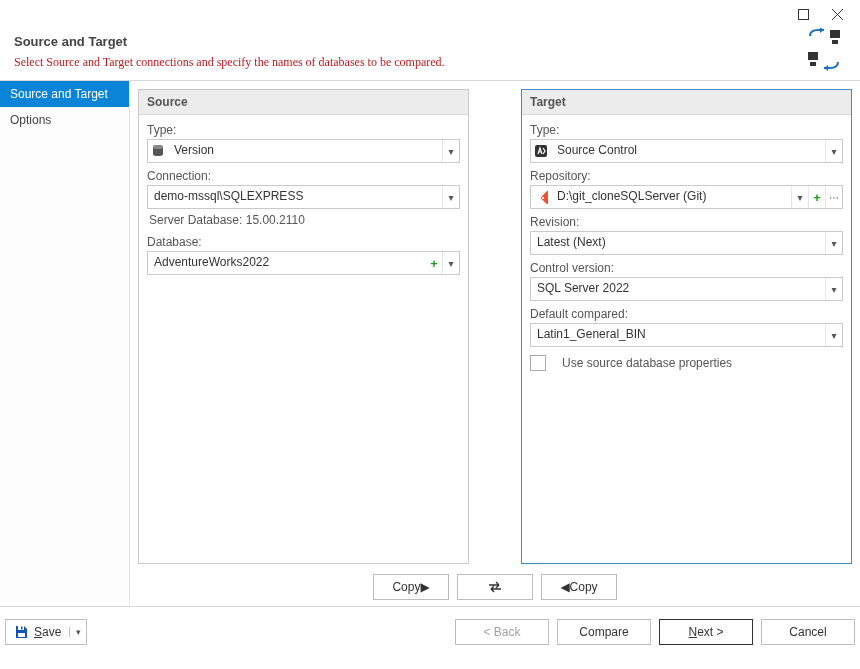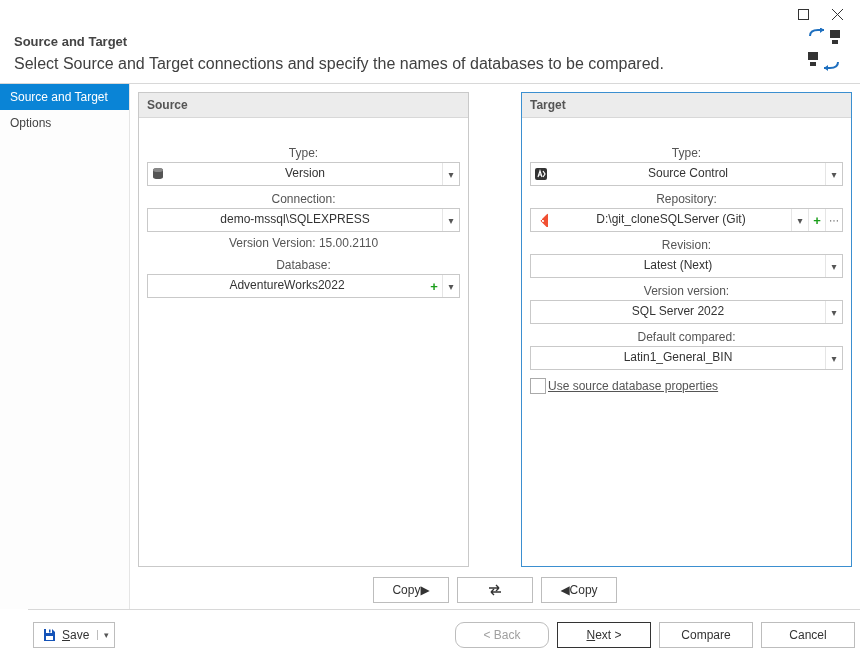--- a/index.html
+++ b/index.html
@@ -44,22 +44,23 @@
     padding: 6px 14px 10px 14px;
     position: relative;
   }
   .header h1 {
     margin: 0 0 6px 0;
     font-size: 13px;
     font-weight: 600;
     color: #444;
   }
   .header .subtitle {
-    font-size: 16px;
-    color: #404040;
+    font-size: 12px;
+    color: #b91c1c;
+    font-family: Liberation Serif, serif;
   }
   .header .decor {
     position: absolute;
     right: 14px;
     top: 0;
   }
 
   
   .middle {
     display: flex;
@@ -109,22 +110,21 @@
     margin-left: 42px;
   }
   .panel-header {
     background: #ececec;
     border-bottom: 1px solid #d8d8d8;
     padding: 5px 8px;
     font-weight: 600;
     color: #555;
   }
   .panel-body {
-    padding: 24px 8px;
-    text-align: center;
+    padding: 4px 8px;
   }
 
   .fld-label {
     color: #555;
     margin-top: 6px;
     margin-bottom: 2px;
   }
   .fld-label:first-child { margin-top: 4px; }
 
   .static-text {
@@ -164,24 +164,23 @@
     color: #555;
     border-left: 1px solid #e5e5e5;
     cursor: default;
   }
   .dd .dd-extra.noborder { border-left: none; }
   .dd .dd-extra.plus { color: #1a9e1a; font-weight: bold; font-size: 13px; }
 
   .chk-row {
     display: flex;
     align-items: center;
-    gap: 2px;
+    gap: 16px;
     margin-top: 8px;
     color: #555;
-    text-decoration: underline;
   }
   .chk {
     width: 14px;
     height: 14px;
     border: 1px solid #aaa;
     background: #fff;
   }
 
   
   .transfer-row {
@@ -207,21 +206,20 @@
   .btn.small-pad { padding: 0 8px; }
   .btn .arrow { font-size: 12px; }
 
   
   .footer {
     border-top: 1px solid #d8d8d8;
     height: 38px;
     padding: 6px 5px;
     display: flex;
     align-items: center;
-    margin-left: 28px;
   }
   .footer .left {
     display: flex;
     align-items: center;
     gap: 0;
   }
   .save-btn {
     border: 1px solid #bdbdbd;
     background: #fff;
     height: 24px;
@@ -242,21 +240,21 @@
     justify-content: center;
     font-size: 9px;
     color: #555;
   }
   .footer .spacer { flex: 1; }
   .footer .right {
     display: flex;
     gap: 8px;
   }
   .btn.wide { min-width: 72px; justify-content: center; }
-  .btn.disabled { color: #a0a0a0; border-radius: 9px; }
+  .btn.disabled { color: #a0a0a0; }
   .btn.default { border: 1px solid #333; }
   .underline-first::first-letter { text-decoration: underline; }
 
   
   svg.ic { display:block; }
 </style>
 </head>
 <body>
 
 <div class="titlebar">
@@ -323,21 +321,21 @@
             <span class="dd-text">Version</span>
             <span class="dd-btn">▾</span>
           </div>
 
           <div class="fld-label">Connection:</div>
           <div class="dd">
             <span class="dd-text">demo-mssql\SQLEXPRESS</span>
             <span class="dd-btn">▾</span>
           </div>
 
-          <div class="static-text">Version Version: 15.00.2110</div>
+          <div class="static-text">Server Database: 15.00.2110</div>
 
           <div class="fld-label">Database:</div>
           <div class="dd">
             <span class="dd-text">AdventureWorks2022</span>
             <span class="dd-extra plus noborder">+</span>
             <span class="dd-btn">▾</span>
           </div>
 
         </div>
       </div>
@@ -375,21 +373,21 @@
             <span class="dd-extra plus">+</span>
             <span class="dd-extra">⋯</span>
           </div>
 
           <div class="fld-label">Revision:</div>
           <div class="dd">
             <span class="dd-text">Latest (Next)</span>
             <span class="dd-btn">▾</span>
           </div>
 
-          <div class="fld-label">Version version:</div>
+          <div class="fld-label">Control version:</div>
           <div class="dd">
             <span class="dd-text">SQL Server 2022</span>
             <span class="dd-btn">▾</span>
           </div>
 
           <div class="fld-label">Default compared:</div>
           <div class="dd">
             <span class="dd-text">Latin1_General_BIN</span>
             <span class="dd-btn">▾</span>
           </div>
@@ -441,23 +439,23 @@
         <span class="underline-first">Save</span>
       </span>
       <span class="drop">▾</span>
     </div>
   </div>
   <div class="spacer"></div>
   <div class="right">
     <div class="btn wide disabled">
       <span>&lt; Back</span>
     </div>
+    <div class="btn wide">
+      <span>Compare</span>
+    </div>
     <div class="btn wide default">
       <span class="underline-first">Next &gt;</span>
     </div>
     <div class="btn wide">
-      <span>Compare</span>
-    </div>
-    <div class="btn wide">
       <span>Cancel</span>
     </div>
   </div>
 </div>
 
 </body></html>

